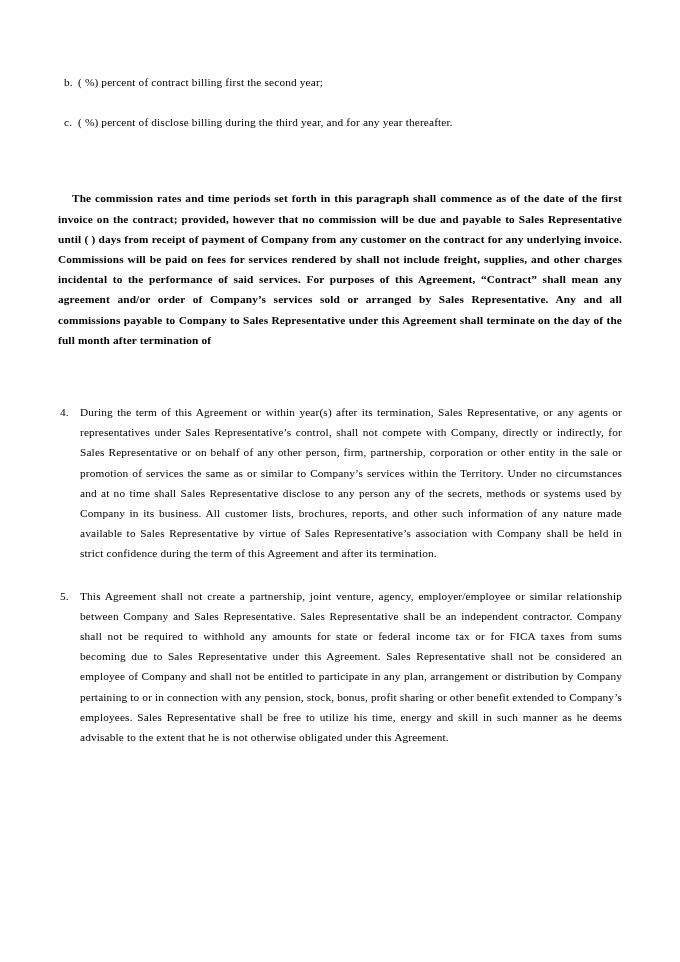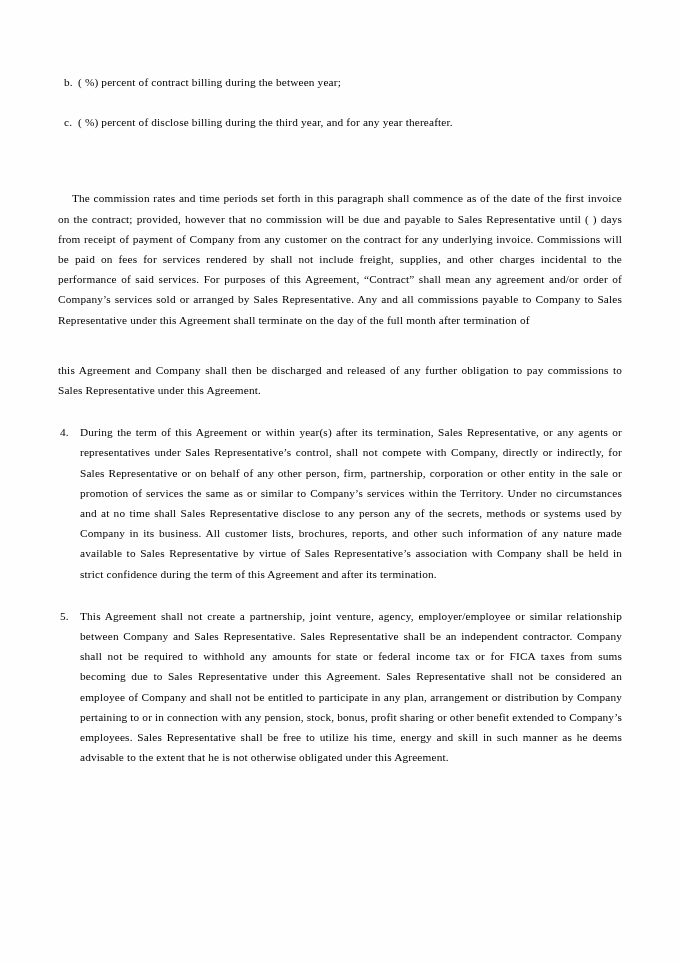--- a/index.html
+++ b/index.html
@@ -36,20 +36,21 @@
     width: 20px;
     padding-left: 6px;
     box-sizing: border-box;
   }
   .sub-item .sub-text {
     flex: 1 1 auto;
   }
   .para {
     margin-bottom: 0;
     text-align: justify;
+    font-weight: bold;
   }
   .gap-sm { height: 22px; }
   .gap-md { height: 30px; }
   .gap-lg { height: 36px; }
   .numbered {
     display: flex;
     text-align: justify;
   }
   .numbered .num {
     flex: 0 0 auto;
@@ -66,35 +67,34 @@
   }
 </style>
 </head>
 <body>
 
 <div class="page">
   <div class="doc-body">
 
     <div class="sub-item">
       <span class="marker">b.</span>
-      <span class="sub-text">(    %) percent of contract billing during the between year;</span>
+      <span class="sub-text">(    %) percent of contract billing first the second year;</span>
     </div>
 
     <div class="sub-item">
       <span class="marker">c.</span>
       <span class="sub-text">(    %) percent of disclose billing during the third year, and for any year thereafter.</span>
     </div>
 
     <div class="gap-lg"></div>
 
     <div class="para indent-first">The commission rates and time periods set forth in this paragraph shall commence as of the date of the first invoice on the contract; provided, however that no commission will be due and payable to Sales Representative until                    (      ) days from receipt of payment of Company from any customer on the contract for any underlying invoice. Commissions will be paid on fees for services rendered by shall not include freight, supplies, and other charges incidental to the performance of said services. For purposes of this Agreement, “Contract” shall mean any agreement and/or order of Company’s services sold or arranged by Sales Representative.  Any and all commissions payable to Company to Sales Representative under this Agreement shall terminate on the        day of the             full month after termination of</div>
 
     <div class="gap-md"></div>
 
-    <div class="para">this Agreement and Company shall then be discharged and released of any further obligation to pay commissions to Sales Representative under this Agreement.</div>
 
     <div class="gap-sm"></div>
 
     <div class="numbered">
       <span class="num">4.</span>
       <span class="body">During the term of this Agreement or within             year(s) after its termination, Sales Representative, or any agents or representatives under Sales Representative’s control, shall not compete with Company, directly or indirectly, for Sales Representative or on behalf of any other person, firm, partnership, corporation or other entity in the sale or promotion of services the same as or similar to Company’s services within the Territory.  Under no circumstances and at no time shall Sales Representative disclose to any person any of the secrets, methods or systems used by Company in its business.  All customer lists, brochures, reports, and other such information of any nature made available to Sales Representative by virtue of Sales Representative’s association with Company shall be held in strict confidence during the term of this Agreement and after its termination.</span>
     </div>
 
     <div class="gap-sm"></div>
 

